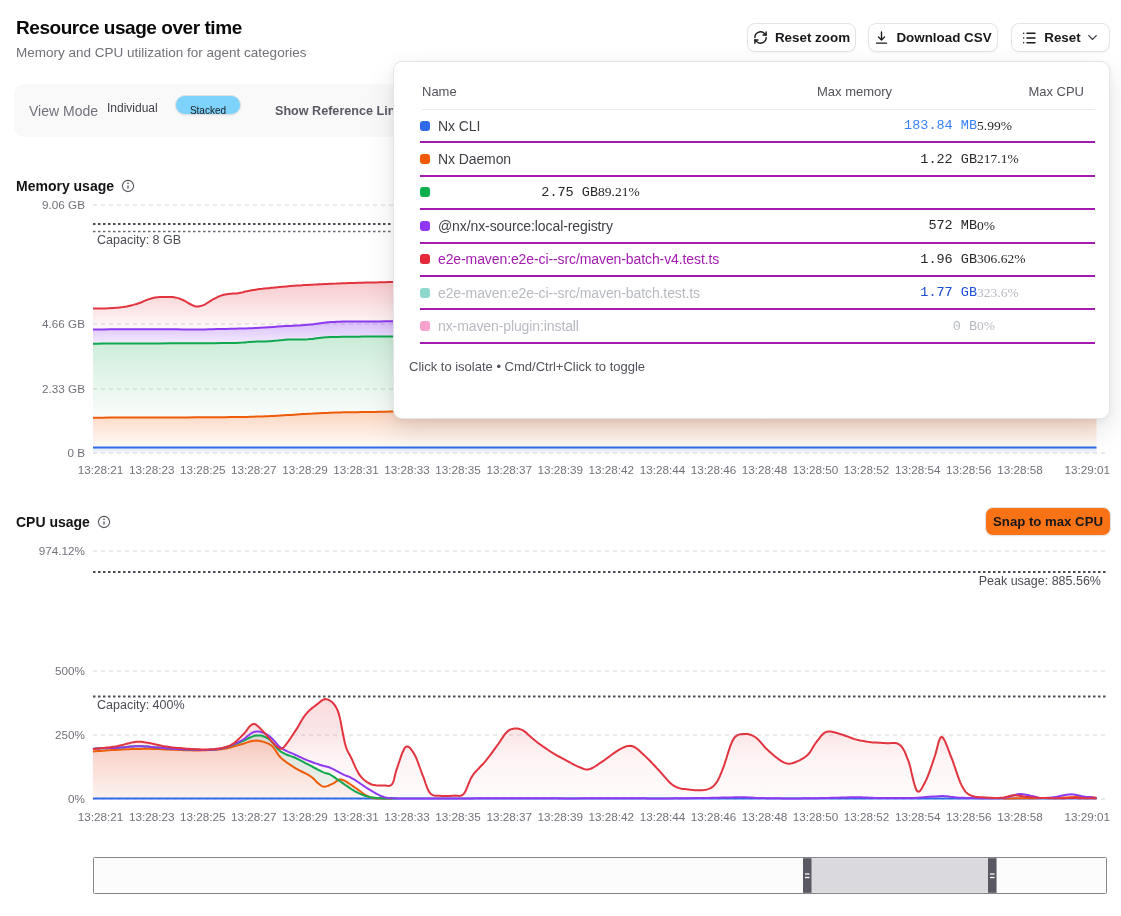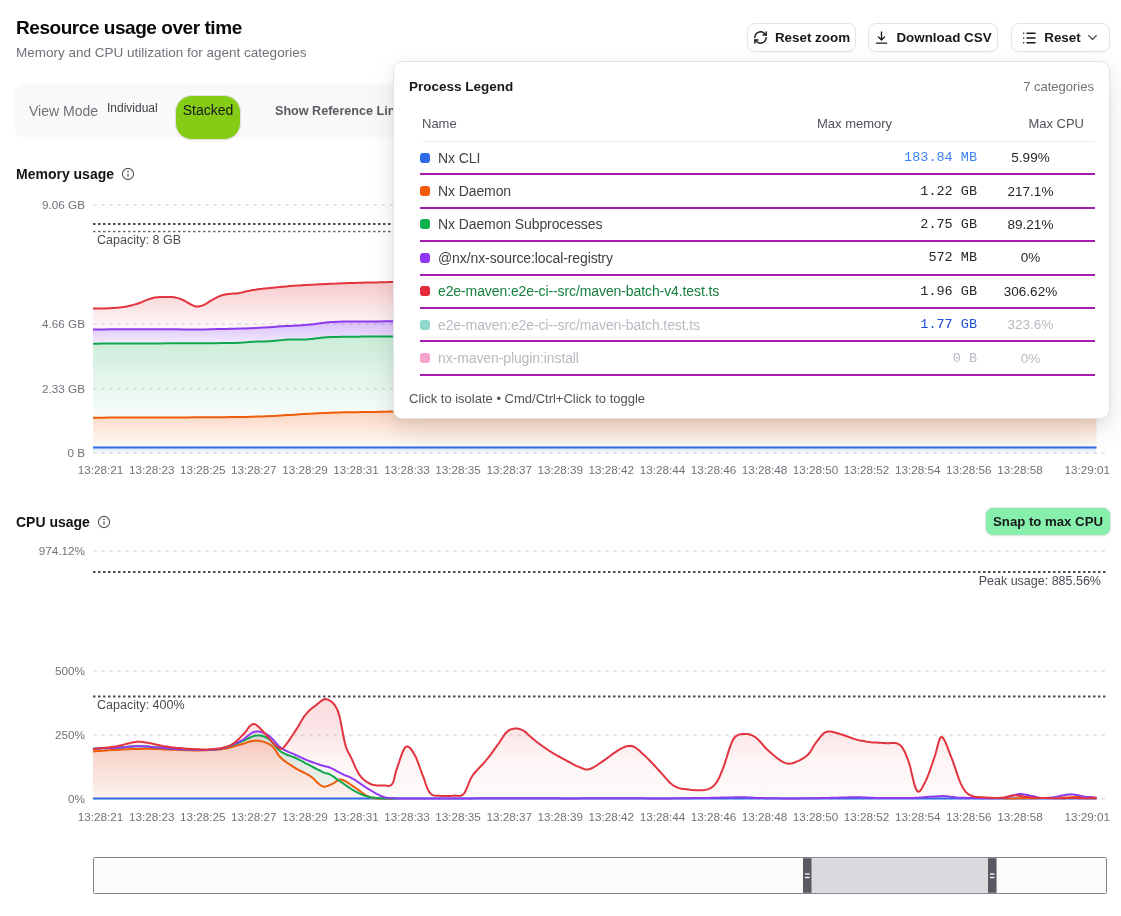--- a/index.html
+++ b/index.html
@@ -2,37 +2,37 @@
 <html><head><meta charset="utf-8"><title>Resource usage over time</title>
 <style>
 * { margin:0; padding:0; box-sizing:border-box; }
 html,body { width:1121px; height:916px; background:#fff; font-family:"Liberation Sans", sans-serif; position:relative; overflow:hidden; }
 .abs { position:absolute; }
 h1 { font-size:19px; font-weight:700; color:#09090b; letter-spacing:-0.45px; }
 .sub { font-size:13.5px; color:#71717a; }
 .btn { position:absolute; height:29px; background:#fff; border:1px solid #e4e4e7; border-radius:8px; font-size:13.4px; font-weight:700; color:#18181b; display:flex; align-items:center; justify-content:center; gap:7px; box-shadow:0 1px 2px rgba(0,0,0,0.04); }
 .toolbar { position:absolute; left:14px; top:84px; width:1093px; height:53px; background:#f9f9fa; border-radius:10px; }
 .tseg { font-size:14px; color:#71717a; }
-.pill { background:#84cc16; border:1px solid #e0e0e4; border-radius:17px; height:45px; line-height:29px; padding:0 17px; font-size:14px; color:#18181b; box-shadow:0 1px 2px rgba(0,0,0,0.05); }
+.pill { background:#7dd3fc; border:1px solid #e0e0e4; border-radius:17px; height:20px; line-height:29px; padding:0 17px; font-size:10px; color:#18181b; box-shadow:0 1px 2px rgba(0,0,0,0.05); }
 .ctitle { position:absolute; font-size:14px; font-weight:700; color:#131316; display:flex; align-items:center; gap:7px; }
 .panel { position:absolute; left:393px; top:61px; width:717px; height:358px; background:#fff; border:1px solid #e4e4e7; border-radius:9px; box-shadow:0 12px 30px rgba(0,0,0,0.10), 0 3px 8px rgba(0,0,0,0.05); z-index:30; }
 .phead { display:flex; justify-content:space-between; align-items:center; padding:17px 15px 0 15px; }
 .phead .t { font-size:13.5px; font-weight:700; color:#18181b; }
 .phead .c { font-size:13px; color:#71717a; }
 .cols { display:flex; margin:22px 14px 0 28px; font-size:13px; color:#52525b; padding-bottom:10px; border-bottom:1px solid #ececf0; }
 .cols .n { flex:1; }
 .cols .m { width:160px; text-align:left; }
 .cols .p { width:107px; text-align:right; padding-right:11px; box-sizing:content-box; }
 .lrow { display:flex; align-items:center; margin:0 14px 0 26px; height:33.4px; border-bottom:2px solid #a21caf; }
 .dot { width:10px; height:10px; border-radius:3px; margin-right:8px; flex:none; }
 .lname { flex:1; font-size:14px; letter-spacing:-0.1px; }
 .lmem { width:160px; text-align:right; font-family:"Liberation Mono", monospace; font-size:13.5px; white-space:pre; }
-.lcpu { width:107px; text-align:center; font-family:Liberation Sans, sans-serif; font-size:13.5px; white-space:pre; padding-right:11px; box-sizing:content-box; }
+.lcpu { width:107px; text-align:left; font-family:Liberation Serif, serif; font-size:13.5px; white-space:pre; padding-right:11px; box-sizing:content-box; }
 .pfoot { padding:15px 15px; font-size:13px; color:#52525b; }
-.snap { position:absolute; left:985px; top:507px; width:126px; height:29px; background:#86efac; border:1px solid #e4e4e7; border-radius:8px; font-size:13.2px; font-weight:700; color:#18181b; text-align:center; line-height:27px; box-shadow:0 1px 2px rgba(0,0,0,0.04); }
+.snap { position:absolute; left:985px; top:507px; width:126px; height:29px; background:#f97316; border:1px solid #e4e4e7; border-radius:8px; font-size:13.2px; font-weight:700; color:#18181b; text-align:center; line-height:27px; box-shadow:0 1px 2px rgba(0,0,0,0.04); }
 </style></head>
 <body>
 <svg width="1121" height="916" viewBox="0 0 1121 916" style="position:absolute;left:0;top:0;" font-family="Liberation Sans, sans-serif">
 <defs>
 <linearGradient id="gRedM" x1="0" y1="282" x2="0" y2="330" gradientUnits="userSpaceOnUse">
  <stop offset="0" stop-color="#e2343f" stop-opacity="0.26"></stop>
         <stop offset="1" stop-color="#e2343f" stop-opacity="0.02"></stop>
       </linearGradient>
 <linearGradient id="gPurM" x1="0" y1="321" x2="0" y2="344" gradientUnits="userSpaceOnUse">
  <stop offset="0" stop-color="#8d3af0" stop-opacity="0.34"></stop>
@@ -199,69 +199,64 @@
     </svg>
   </div>
 
 <div class="toolbar">
   <span class="tseg abs" style="left:15px;top:19px;">View Mode</span>
   <span class="abs" style="left:93px;top:17px;font-size:12px;color:#3f3f46;">Individual</span>
   <span class="pill abs" style="left:161px;top:11px;width:66px;text-align:center;padding:0;">Stacked</span>
   <span class="abs" style="left:261px;top:19.5px;font-size:12.6px;font-weight:700;color:#5a5a63;">Show Reference Lines</span>
 </div>
 
-<div class="ctitle" style="left:16px;top:166px;">Memory usage <svg width="14" height="14" viewBox="0 0 14 14" style="vertical-align:-2px">
+<div class="ctitle" style="left:16px;top:178px;">Memory usage <svg width="14" height="14" viewBox="0 0 14 14" style="vertical-align:-2px">
       <circle cx="7" cy="7" r="5.6" fill="none" stroke="#52525b" stroke-width="1.1"></circle>
       <line x1="7" y1="6.4" x2="7" y2="9.8" stroke="#52525b" stroke-width="1.2"></line>
       <circle cx="7" cy="4.4" r="0.8" fill="#52525b"></circle>
     </svg></div>
 <div class="ctitle" style="left:16px;top:514px;">CPU usage <svg width="14" height="14" viewBox="0 0 14 14" style="vertical-align:-2px">
       <circle cx="7" cy="7" r="5.6" fill="none" stroke="#52525b" stroke-width="1.1"></circle>
       <line x1="7" y1="6.4" x2="7" y2="9.8" stroke="#52525b" stroke-width="1.2"></line>
       <circle cx="7" cy="4.4" r="0.8" fill="#52525b"></circle>
     </svg></div>
 <div class="snap">Snap to max CPU</div>
 
 <div class="panel">
-  <div class="phead">
-      <span class="t">Process Legend</span>
-      <span class="c">7 categories</span>
-    </div>
   <div class="cols">
       <span class="n">Name</span>
       <span class="m">Max memory</span>
       <span class="p">Max CPU</span>
     </div>
 <div class="lrow">
   <span class="dot" style="background:#2f6be8"></span>
   <span class="lname" style="color:#3f3f46">Nx CLI</span>
   <span class="lmem" style="color:#3b82f6">183.84 MB</span>
   <span class="lcpu" style="color:#27272a">5.99%</span>
 </div>
 <div class="lrow">
   <span class="dot" style="background:#f25a07"></span>
   <span class="lname" style="color:#3f3f46">Nx Daemon</span>
   <span class="lmem" style="color:#27272a">1.22 GB</span>
   <span class="lcpu" style="color:#27272a">217.1%</span>
 </div>
 <div class="lrow">
   <span class="dot" style="background:#0caf4d"></span>
-  <span class="lname" style="color:#3f3f46">Nx Daemon Subprocesses</span>
   <span class="lmem" style="color:#27272a">2.75 GB</span>
   <span class="lcpu" style="color:#27272a">89.21%</span>
 </div>
 <div class="lrow">
   <span class="dot" style="background:#9136f2"></span>
   <span class="lname" style="color:#3f3f46">@nx/nx-source:local-registry</span>
   <span class="lmem" style="color:#27272a">572 MB</span>
   <span class="lcpu" style="color:#27272a">0%</span>
 </div>
 <div class="lrow">
   <span class="dot" style="background:#e4293a"></span>
-  <span class="lname" style="color:#15803d">e2e-maven:e2e-ci--src/maven-batch-v4.test.ts</span>
+  <span class="lname" style="color:#a21caf">e2e-maven:e2e-ci--src/maven-batch-v4.test.ts</span>
   <span class="lmem" style="color:#27272a">1.96 GB</span>
   <span class="lcpu" style="color:#27272a">306.62%</span>
 </div>
 <div class="lrow">
   <span class="dot" style="background:#8fd8cd"></span>
   <span class="lname" style="color:#b7bac1">e2e-maven:e2e-ci--src/maven-batch.test.ts</span>
   <span class="lmem" style="color:#1d4ed8">1.77 GB</span>
   <span class="lcpu" style="color:#b7bac1">323.6%</span>
 </div>
 <div class="lrow">

